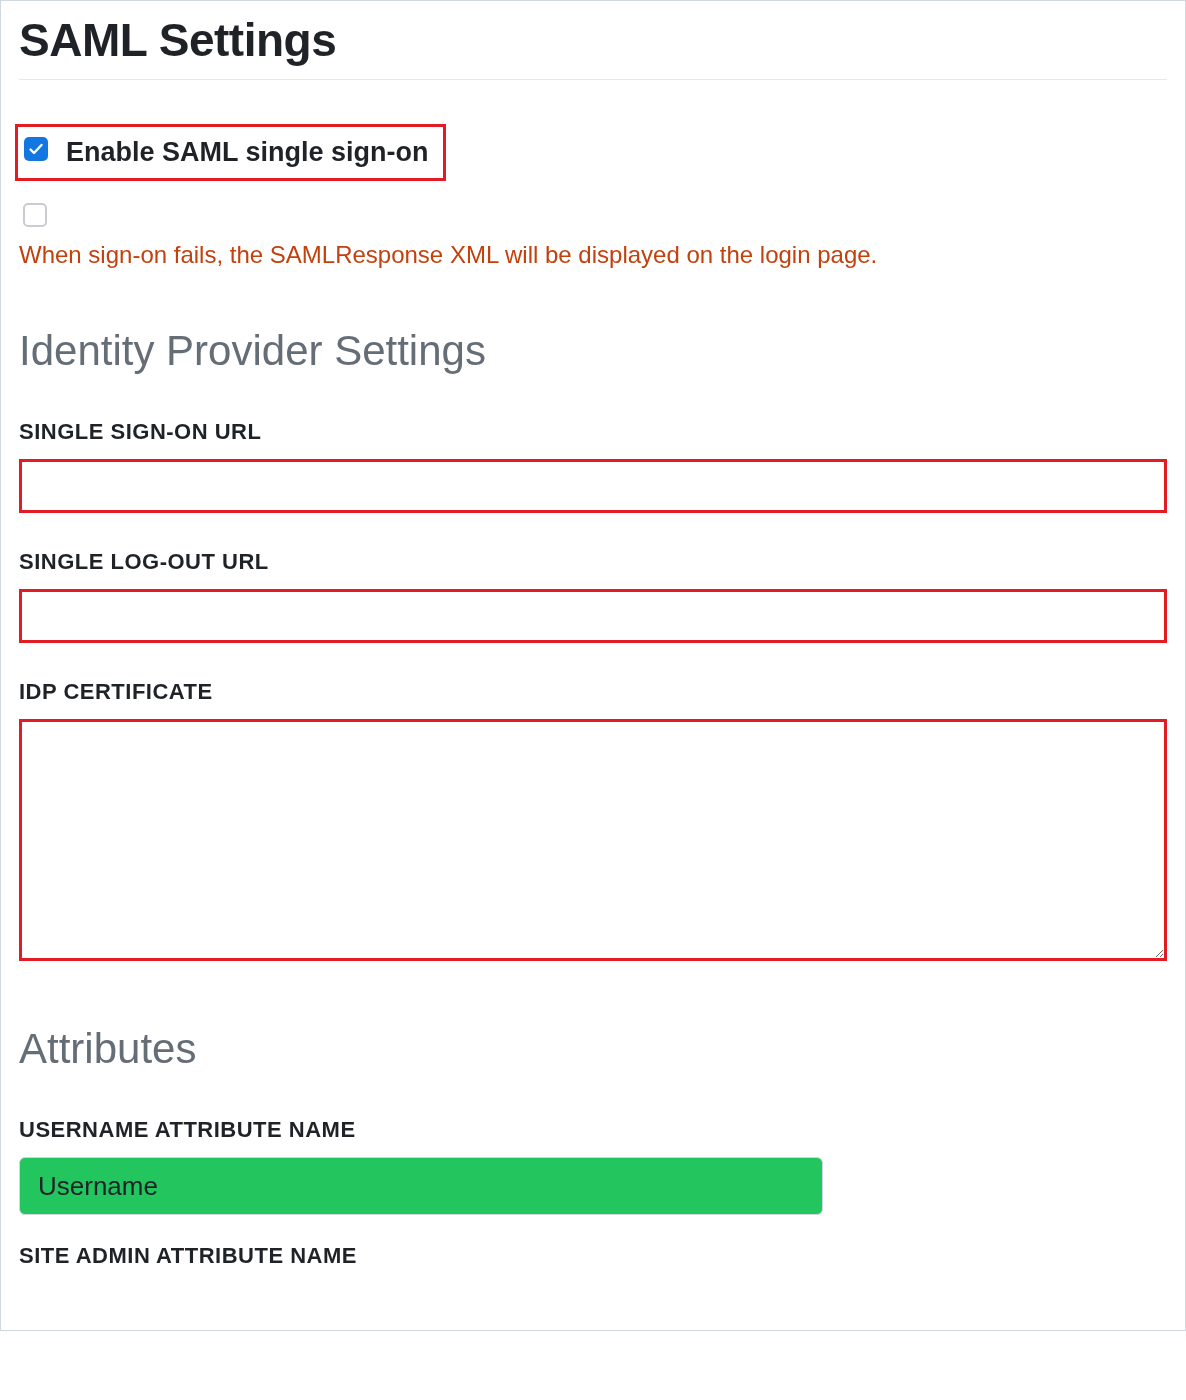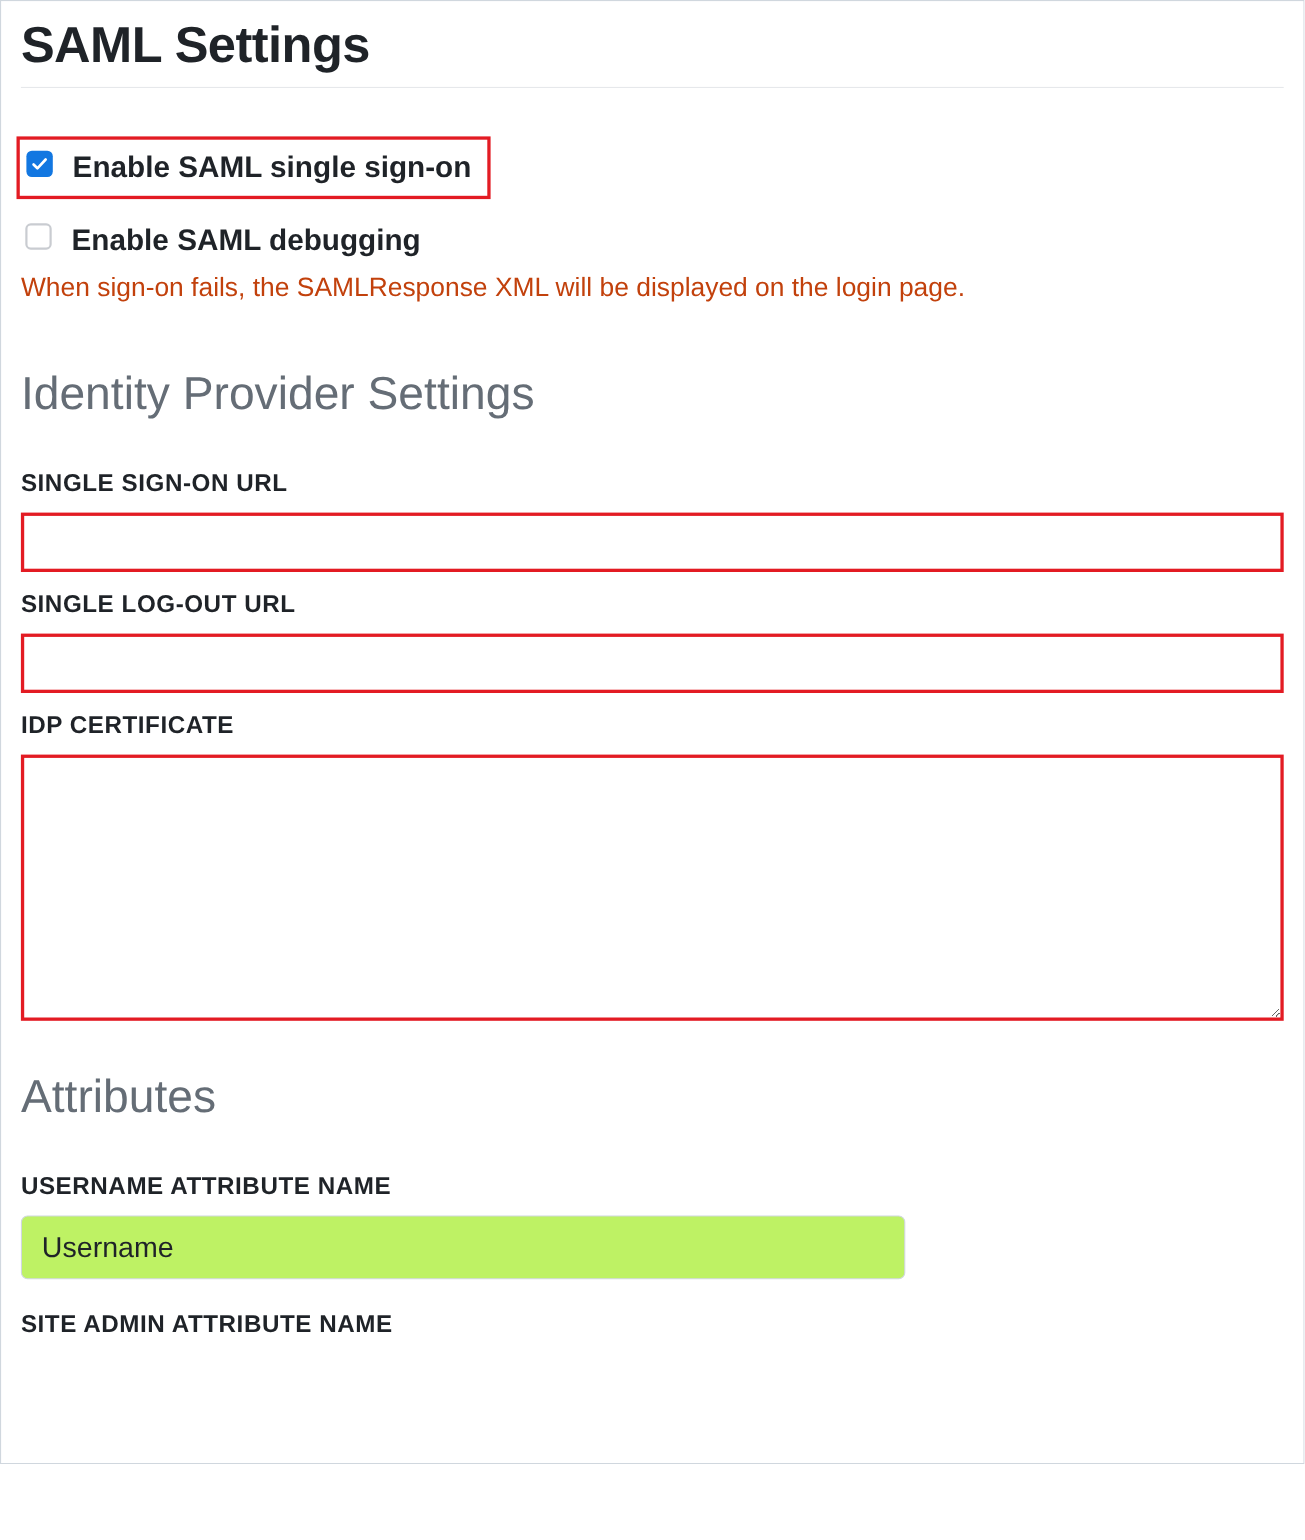--- a/index.html
+++ b/index.html
@@ -100,31 +100,31 @@
     .textarea-input {
       width: 100%;
       height: 242px;
       font-size: 24px;
       padding: 10px 14px;
       border: 3px solid #e31b23;
       background: #fff;
       resize: both;
       font-family: inherit;
     }
-    .field-group { margin-bottom: 16px; }
+    .field-group { margin-bottom: 36px; }
     .field-group.tight { margin-bottom: 28px; }
-    .attributes-section { margin-top: 40px; }
+    .attributes-section { margin-top: 60px; }
     .attr-input {
       width: 70%;
       height: 58px;
       font-size: 26px;
       padding: 10px 18px;
       border: 1px solid #d0d7de;
       border-radius: 6px;
-      background: #bef264;
+      background: #22c55e;
       color: #1f2328;
     }
   </style>
 </head>
 <body>
 
 <div class="container">
   <div class="inner">
 
     <h1 class="page-title">SAML Settings</h1>
@@ -136,21 +136,20 @@
         <svg width="16" height="16" viewBox="0 0 16 16">
           <path d="M2.5 8.5 L6 12 L13.5 4" stroke="#fff" stroke-width="2.4" fill="none" stroke-linecap="round" stroke-linejoin="round"></path>
         </svg>
       </span>
       <span class="cbox-label">Enable SAML single sign-on</span>
     </div>
 
     
     <div class="checkbox-row plain">
       <span class="cbox unchecked"></span>
-      <span class="cbox-label">Enable SAML debugging</span>
     </div>
     <p class="help-text">When sign-on fails, the SAMLResponse XML will be displayed on the login page.</p>
 
     
     <h2 class="section-heading">Identity Provider Settings</h2>
 
     <div class="field-group">
       <div class="field-label">SINGLE SIGN-ON URL</div>
       <input type="text" class="text-input highlight-red" value="" style="">
     </div>

